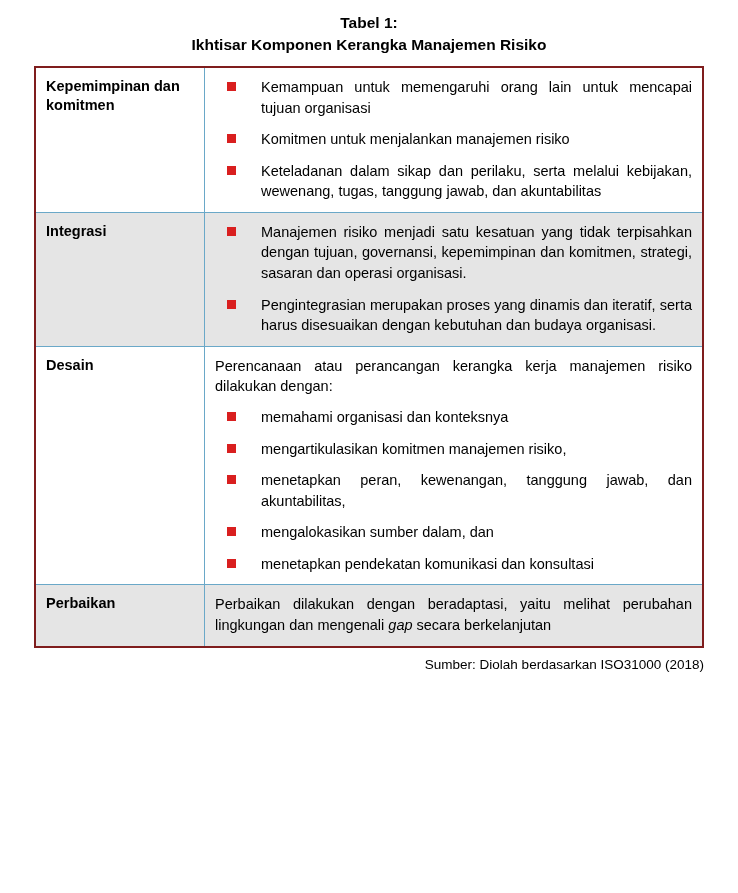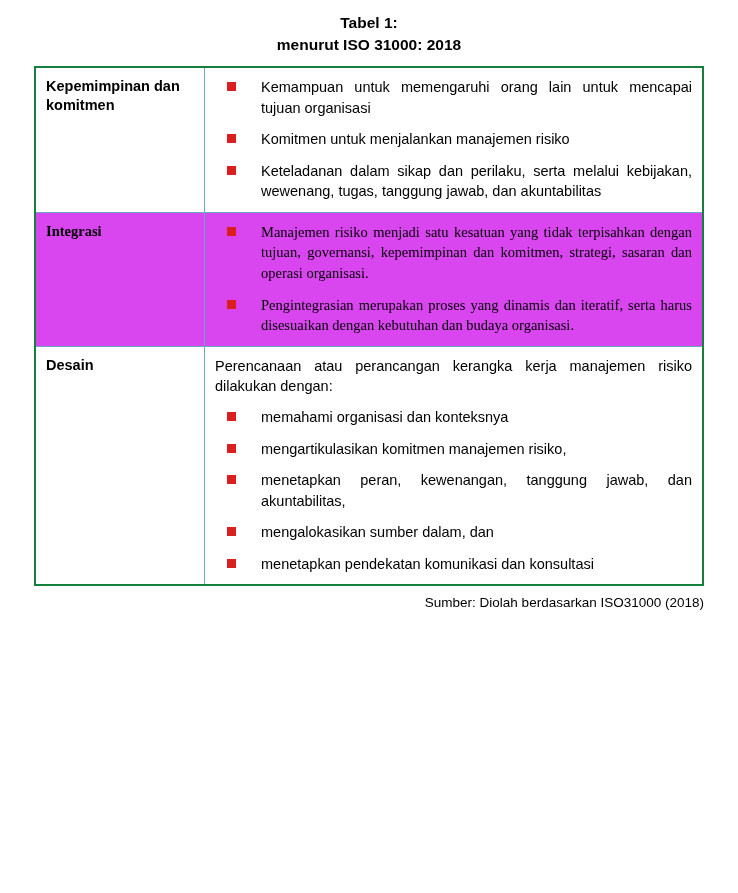--- a/index.html
+++ b/index.html
@@ -26,41 +26,41 @@
     font-size: 15.5px;
     line-height: 1.42;
     margin-bottom: 10px;
   }
   .title-line { display: block; }
 
   table.risk-table {
     width: 670px;
     border-collapse: collapse;
     table-layout: fixed;
-    border: 2px solid #15803d;
+    border: 2px solid #7f1d1d;
   }
   table.risk-table td {
     border: 1px solid #6aa8c8;
     vertical-align: top;
     padding: 9px 10px 10px 10px;
   }
   td.label-cell {
     width: 148px;
     font-weight: bold;
     font-size: 14.5px;
     line-height: 1.3;
     padding-left: 12px;
   }
   td.content-cell {
     font-size: 14.5px;
     line-height: 1.42;
     text-align: justify;
     text-justify: inter-word;
   }
-  tr.shaded td { background: #d946ef; font-family: Liberation Serif, serif; }
+  tr.shaded td { background: #e5e5e5; }
   tr.plain td { background: #ffffff; }
 
   ul.bullets {
     list-style: none;
     margin: 0;
     padding: 0;
   }
   ul.bullets li {
     position: relative;
     padding-left: 46px;
@@ -93,21 +93,21 @@
     margin-top: 9px;
   }
 </style>
 </head>
 <body>
 
 <div class="page">
 
   <div class="title-block">
     <span class="title-line">Tabel 1:</span>
-    <span class="title-line">menurut ISO 31000: 2018</span>
+    <span class="title-line">Ikhtisar Komponen Kerangka Manajemen Risiko</span>
   </div>
 
   <table class="risk-table">
     <tbody>
 
       <tr class="plain">
         <td class="label-cell">Kepemimpinan dan komitmen</td>
         <td class="content-cell">
           <ul class="bullets">
             <li>Kemampuan untuk memengaruhi orang lain untuk mencapai tujuan organisasi</li>
@@ -136,19 +136,25 @@
             <li>mengartikulasikan komitmen manajemen risiko,</li>
             <li>menetapkan peran, kewenangan, tanggung jawab, dan akuntabilitas,</li>
             <li>mengalokasikan sumber dalam, dan</li>
             <li>menetapkan pendekatan komunikasi dan konsultasi</li>
           </ul>
         </td>
       </tr>
 
 
 
+      <tr class="shaded">
+        <td class="label-cell">Perbaikan</td>
+        <td class="content-cell">
+          <p class="para"><span>Perbaikan dilakukan dengan beradaptasi, yaitu melihat perubahan lingkungan dan mengenali </span><span class="it">gap</span><span> secara berkelanjutan</span></p>
+        </td>
+      </tr>
 
     </tbody>
   </table>
 
   <div class="source">Sumber: Diolah berdasarkan ISO31000 (2018)</div>
 
 </div>
 
 </body></html>

